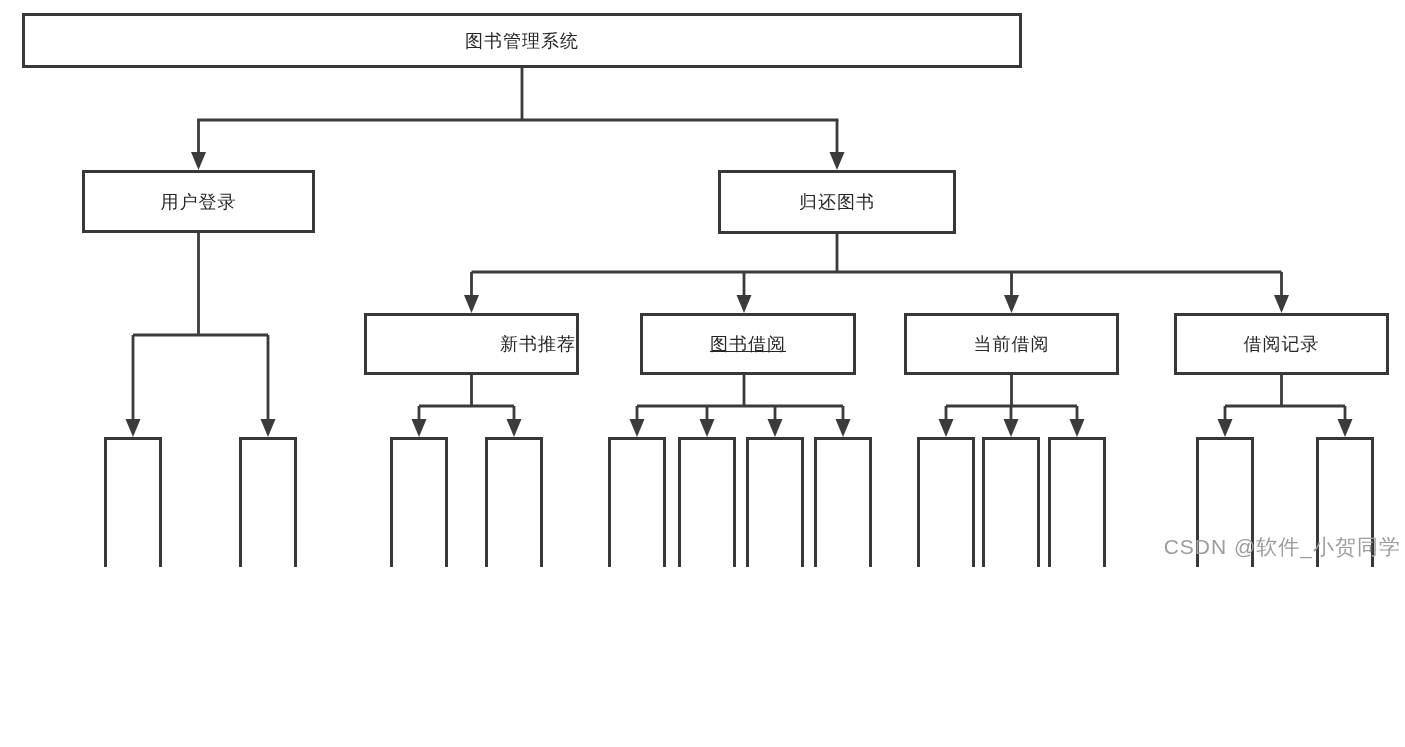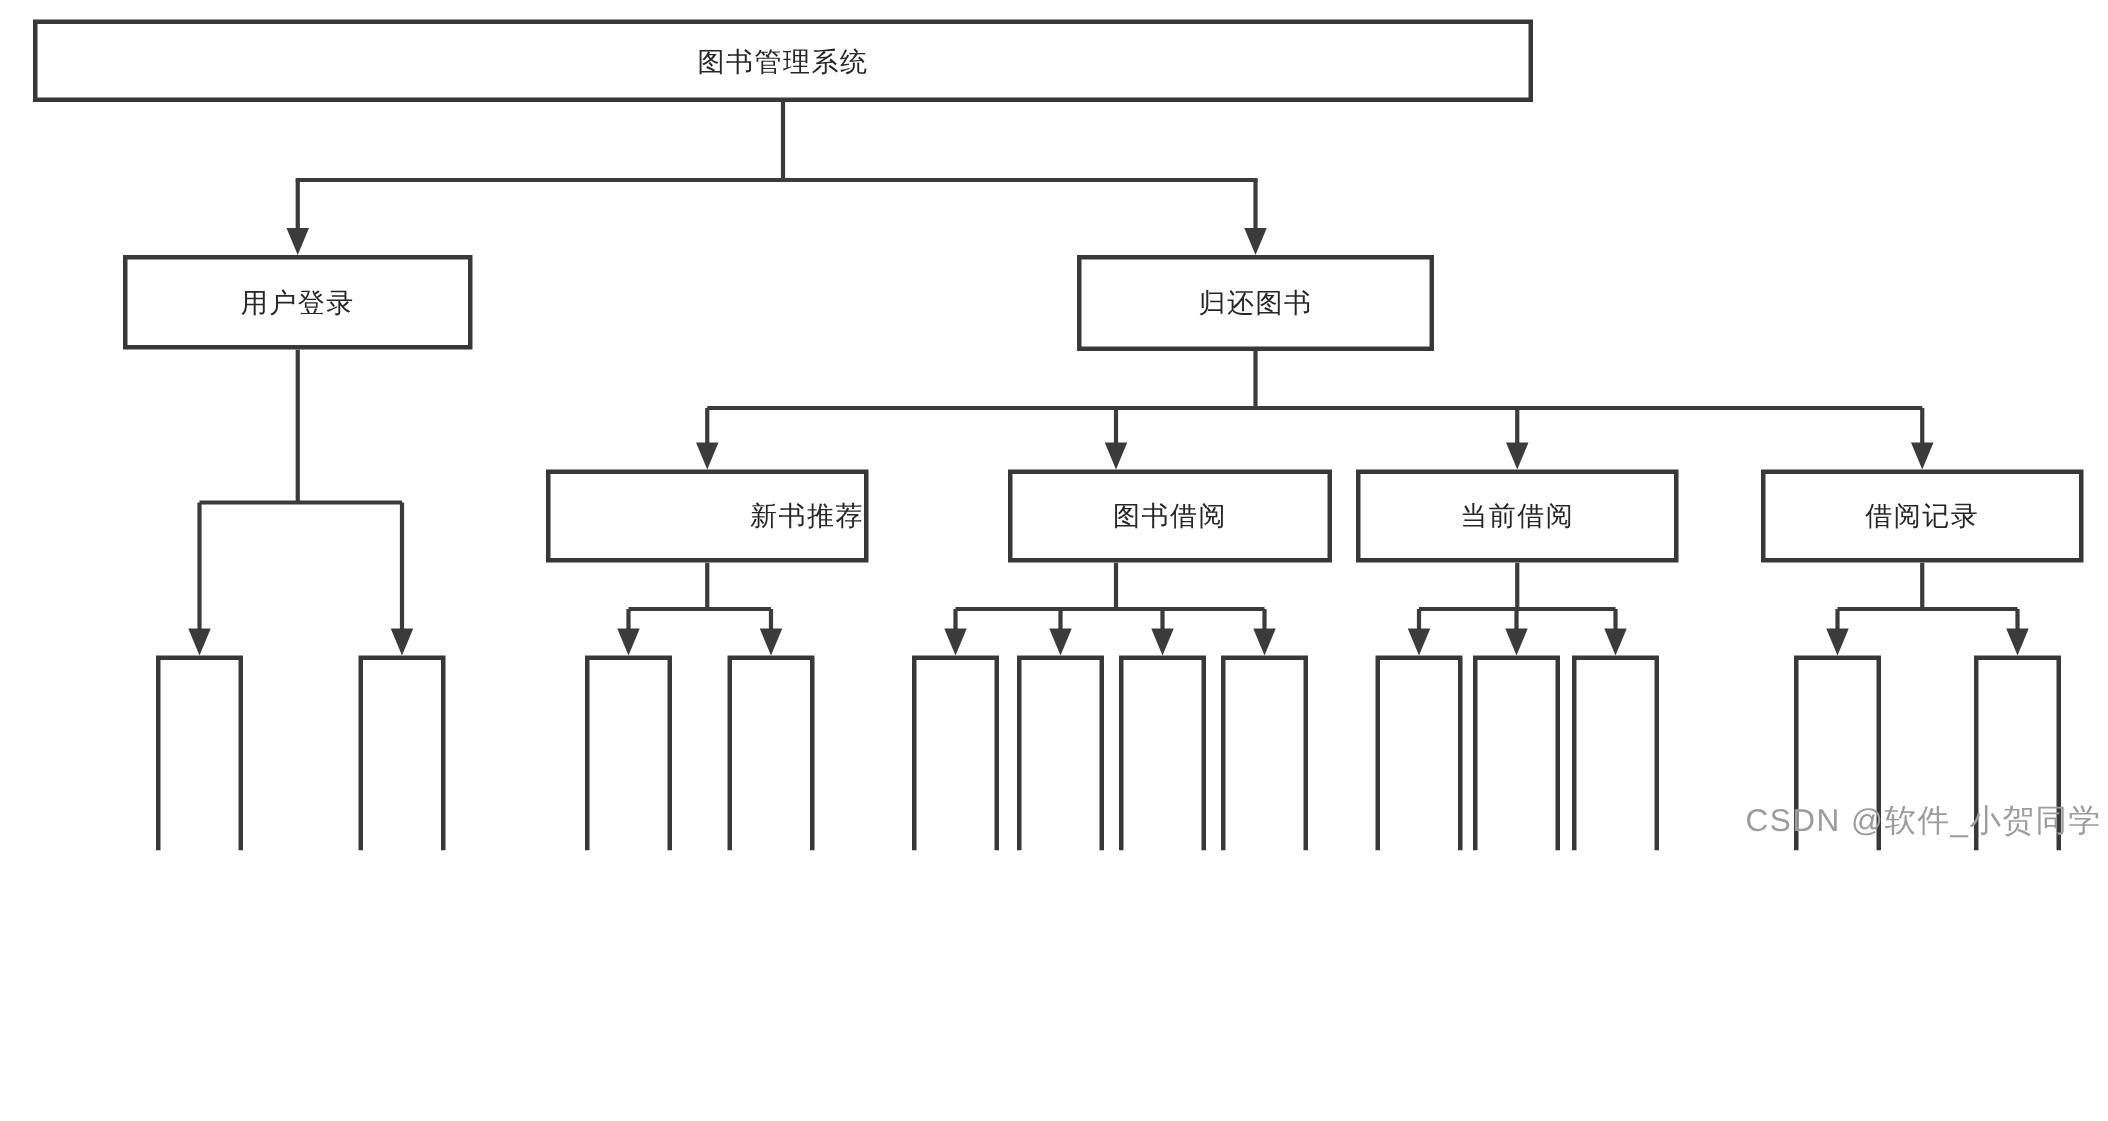--- a/index.html
+++ b/index.html
@@ -99,21 +99,21 @@
   <div class="box" style="left:82px; top:170px; width:233px; height:63px;">
     <span>用户登录</span>
   </div>
   <div class="box" style="left:718px; top:170px; width:238px; height:64px;">
     <span>归还图书</span>
   </div>
 
   <div class="box" style="left:364px; top:313px; width:215px; height:62px;justify-content:flex-end;">
     <span>新书推荐</span>
   </div>
-  <div class="box" style="left:672px; top:313px; width:216px; height:62px;">
+  <div class="box" style="left:640px; top:313px; width:216px; height:62px;text-decoration:underline;">
     <span>图书借阅</span>
   </div>
   <div class="box" style="left:904px; top:313px; width:215px; height:62px;">
     <span>当前借阅</span>
   </div>
   <div class="box" style="left:1174px; top:313px; width:215px; height:62px;">
     <span>借阅记录</span>
   </div>
 
   <div class="vbox" style="left:104px; top:437px; width:58px; height:300px;">

